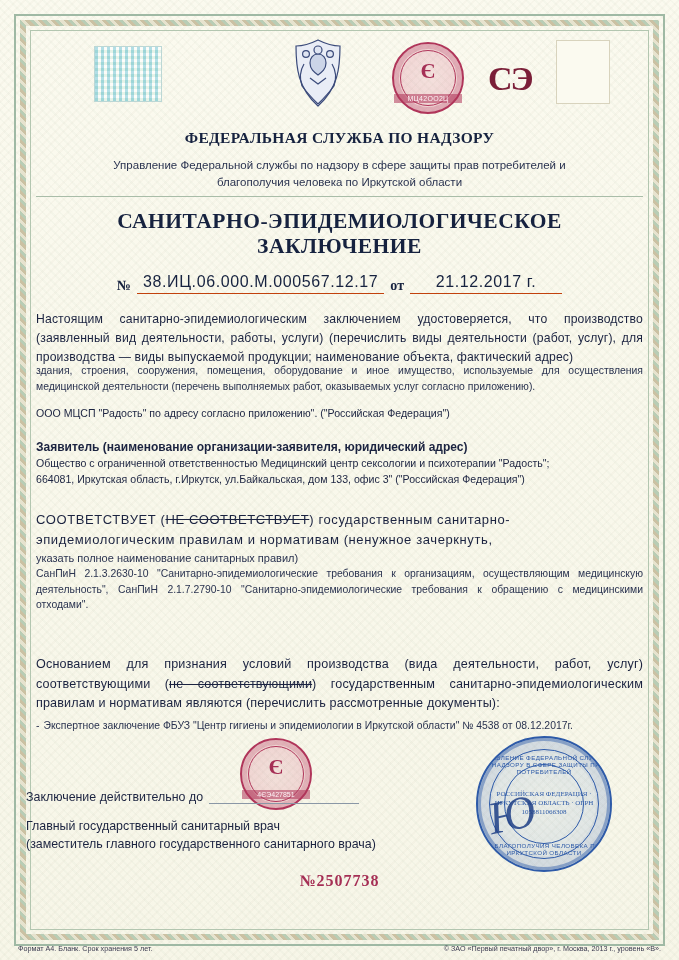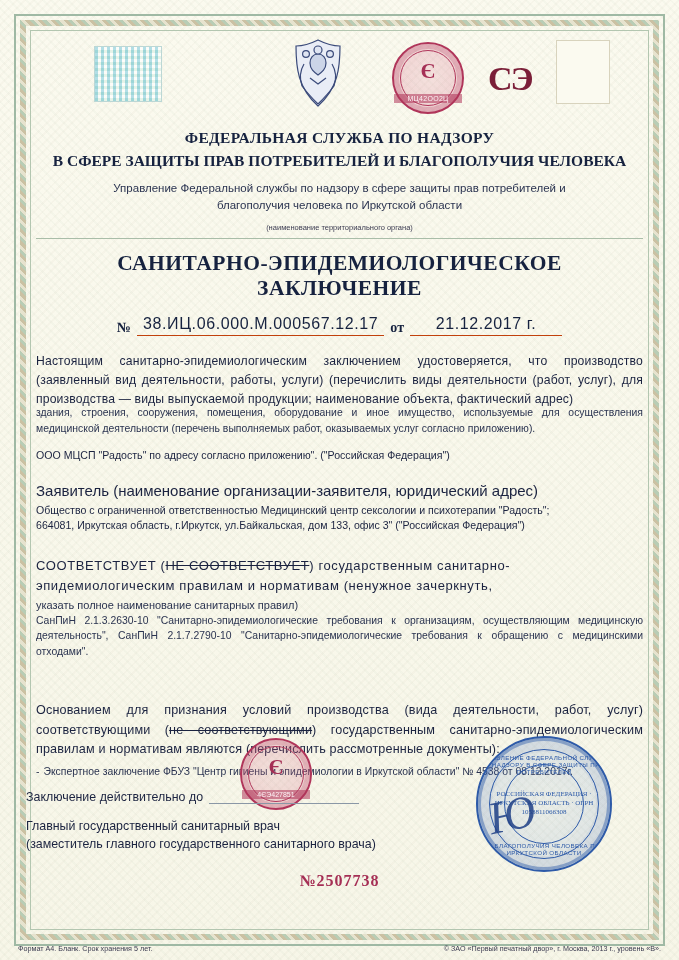--- a/index.html
+++ b/index.html
@@ -228,23 +228,24 @@
     line-height: 1.5;
     color: #2a3350;
     text-align: justify;
   }
   .para-value {
     font-size: 10.6px;
     line-height: 1.5;
     color: #1b2340;
   }
   .para-label {
-    font-size: 15px;
+    font-size: 12px;
     line-height: 1.5;
     color: #1b2340;
+    font-weight: bold;
   }
   .strike { text-decoration: line-through; }
   .big-spaced {
     font-size: 13px;
     letter-spacing: 0.6px;
     line-height: 1.55;
     color: #1b2340;
   }
   .ul-note {
     font-size: 11px;
@@ -384,23 +385,21 @@
         <div class="ring"></div>
         <div class="ctr">Є</div>
         <div class="num">МЦ42ОО2Ц</div>
       </div>
 
       <div class="ce-mark">СЭ</div>
       <div class="blank-box"></div>
     </div>
 
     <h1 class="title-1">ФЕДЕРАЛЬНАЯ СЛУЖБА ПО НАДЗОРУ</h1>
-    <h1 class="title-2">В СФЕРЕ ЗАЩИТЫ ПРАВ ПОТРЕБИТЕЛЕЙ И БЛАГОПОЛУЧИЯ ЧЕЛОВЕКА</h1>
     <div class="subtitle">Управление Федеральной службы по надзору в сфере защиты прав потребителей и благополучия человека по Иркутской области</div>
-    <div class="hint-center">(наименование территориального органа)</div>
     <hr class="rule">
 
     <div class="doc-title">САНИТАРНО-ЭПИДЕМИОЛОГИЧЕСКОЕ ЗАКЛЮЧЕНИЕ</div>
 
     <div class="numrow">
       <span class="lbl">№</span>
       <span class="fill">38.ИЦ.06.000.М.000567.12.17</span>
       <span class="lbl">от</span>
       <span class="fill date">21.12.2017 г.</span>
     </div>

